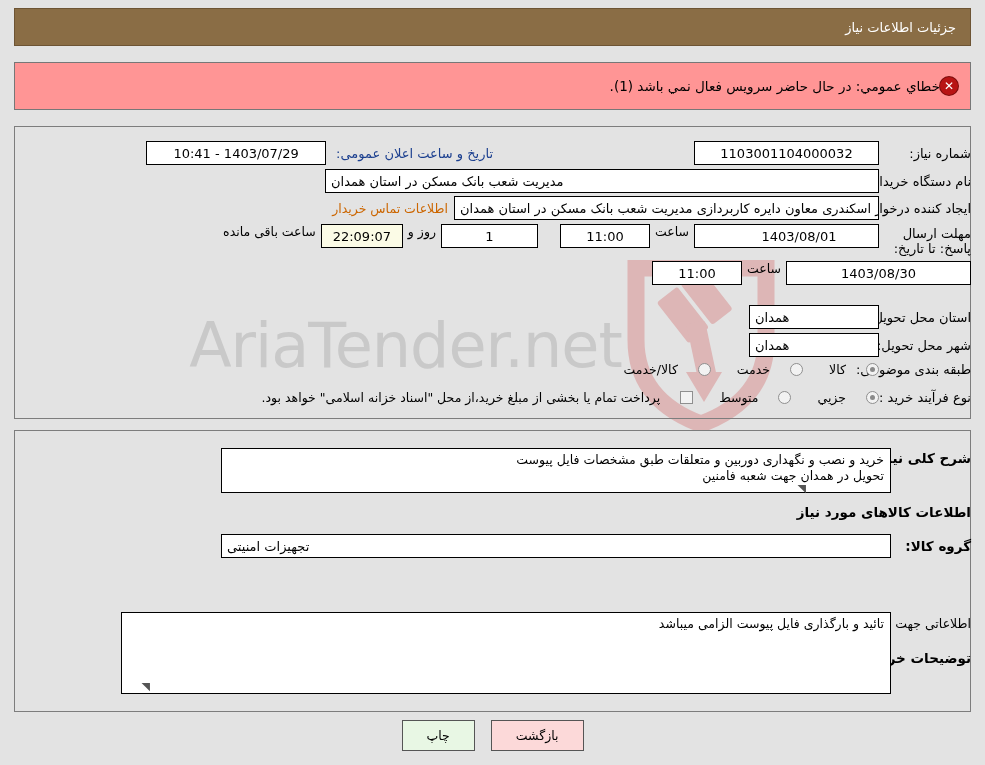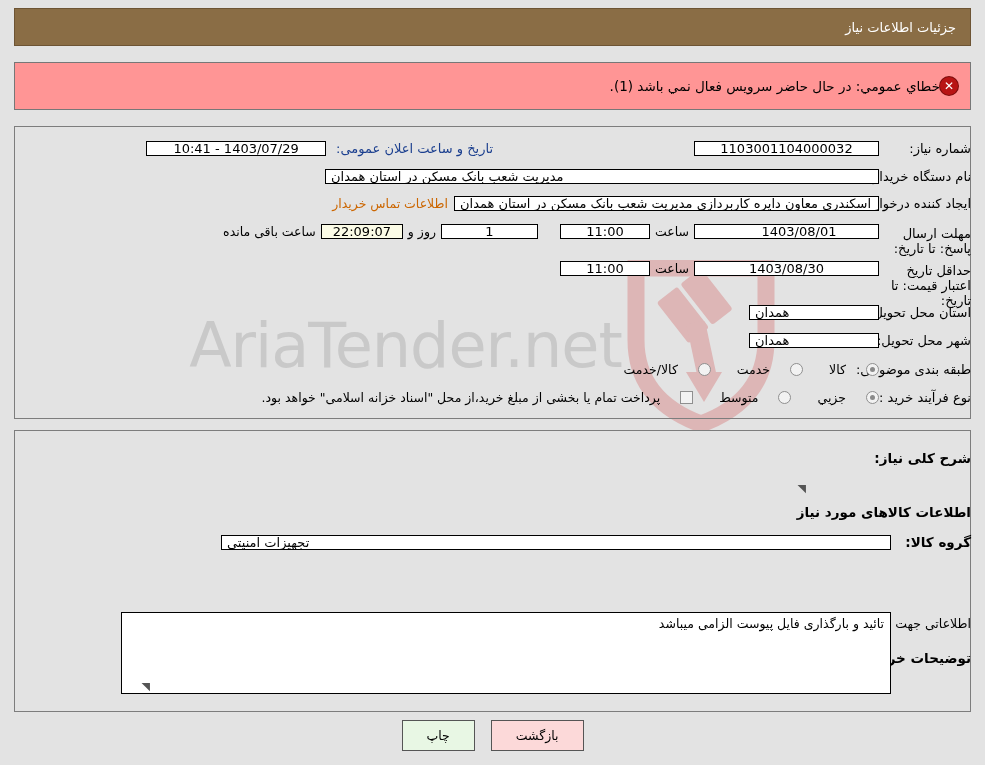--- a/index.html
+++ b/index.html
@@ -105,21 +105,21 @@
     text-align: right;
     padding-left: 6px;
   }
   .lbl.blue { color: #1b3f8f; }
   .lbl.bold { font-weight: bold; font-size: 13.5px; }
   .lbl2 { font-size: 12.5px; color: #000; padding: 0 5px; }
 
   .fld {
     border: 1px solid #000;
     background: #ffffff;
-    height: 15px;
+    height: 24px;
     font-size: 13px;
     color: #000;
     display: flex; align-items: center;
     padding: 0 5px;
     overflow: hidden;
     font-family: "DejaVu Sans", "Liberation Sans", sans-serif;
   }
   .fld.ctr { justify-content: center; }
   .fld.rt  { justify-content: flex-end; }
   .fld.cream { background: #fbfbe6; }
@@ -249,21 +249,20 @@
     <span class="fld ctr" style="width:185px;padding-left:30px;">1403/08/01</span>
     <span class="lbl2">ساعت</span>
     <span class="fld ctr" style="width:90px;">11:00</span>
     <span class="fld ctr" style="width:97px; margin-right:22px;">1</span>
     <span class="lbl2">روز و</span>
     <span class="fld ctr cream" style="width:82px;">22:09:07</span>
     <span class="lbl2">ساعت باقی مانده</span>
   </div>
 
   <div class="row" style="right:14px; top:261px; z-index:4; align-items:flex-start;">
-    <span class="lbl" style="width:92px; white-space:normal; line-height:15px; padding-top:2px;">حداقل تاریخ اعتبار قیمت: تا تاریخ:</span>
     <span class="fld ctr" style="width:185px;">1403/08/30</span>
     <span class="lbl2">ساعت</span>
     <span class="fld ctr" style="width:90px;">11:00</span>
   </div>
 
   <div class="row" style="right:14px; top:305px; z-index:4;">
     <span class="lbl" style="width:92px;">استان محل تحویل:</span>
     <span class="fld rt" style="width:130px;">همدان</span>
   </div>
 
@@ -301,20 +300,22 @@
     <span class="opt" style="margin-left:0;">
       <span class="cbx"></span>
       <span class="opt-lbl">پرداخت تمام یا بخشی از مبلغ خرید،از محل "اسناد خزانه اسلامی" خواهد بود.</span>
     </span>
   </div>
 
   <div class="panel" id="panel-desc"></div>
 
   <div class="row" style="right:14px; top:448px; z-index:4; align-items:flex-start;">
     <span class="lbl bold" style="width:80px; padding-top:2px;">شرح کلی نیاز:</span>
+    <span class="ta" style="width:670px; height:45px; white-space:pre-line;">خرید و نصب و نگهداری دوربین و متعلقات طبق مشخصات فایل پیوست
+تحویل در همدان جهت شعبه فامنین</span>
   </div>
   <span class="ta grip" style="position:absolute; right:173px; top:478px; z-index:5; border:none; background:transparent; color:#555; font-size:11px;">◥</span>
 
   <div class="section-head" style="right:14px; top:504px; z-index:4;">اطلاعات کالاهای مورد نیاز</div>
 
   <div class="row" style="right:14px; top:534px; z-index:4;">
     <span class="lbl bold" style="width:80px;">گروه کالا:</span>
     <span class="fld rt" style="width:670px;">تجهیزات امنیتی</span>
   </div>
 

